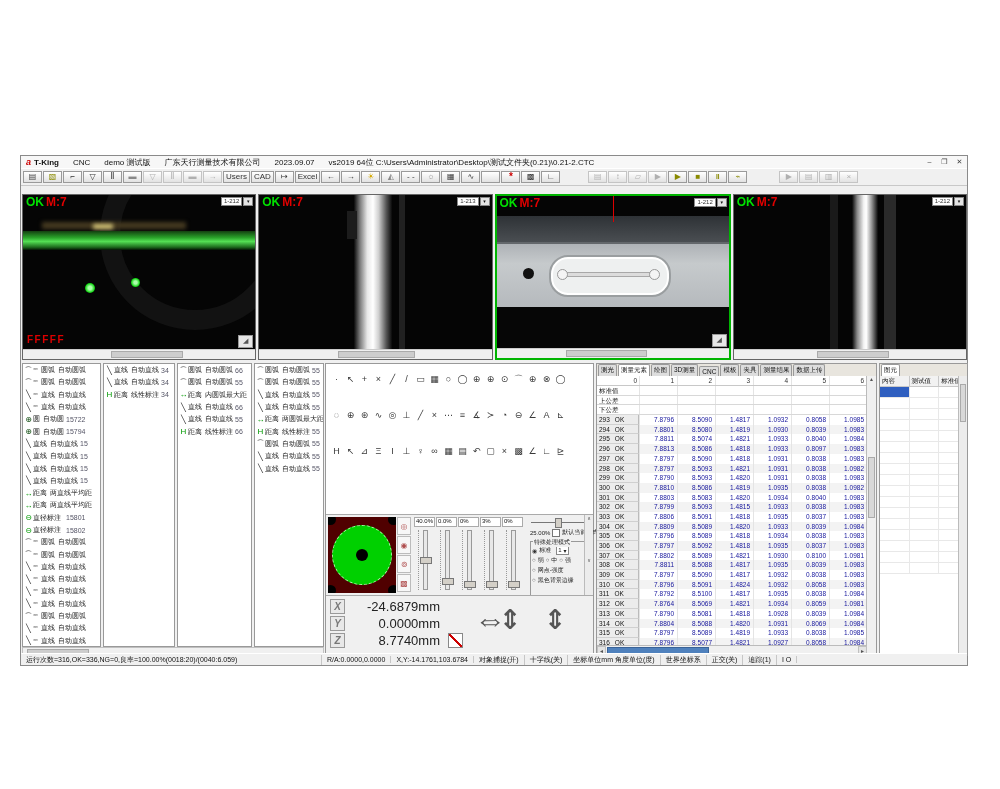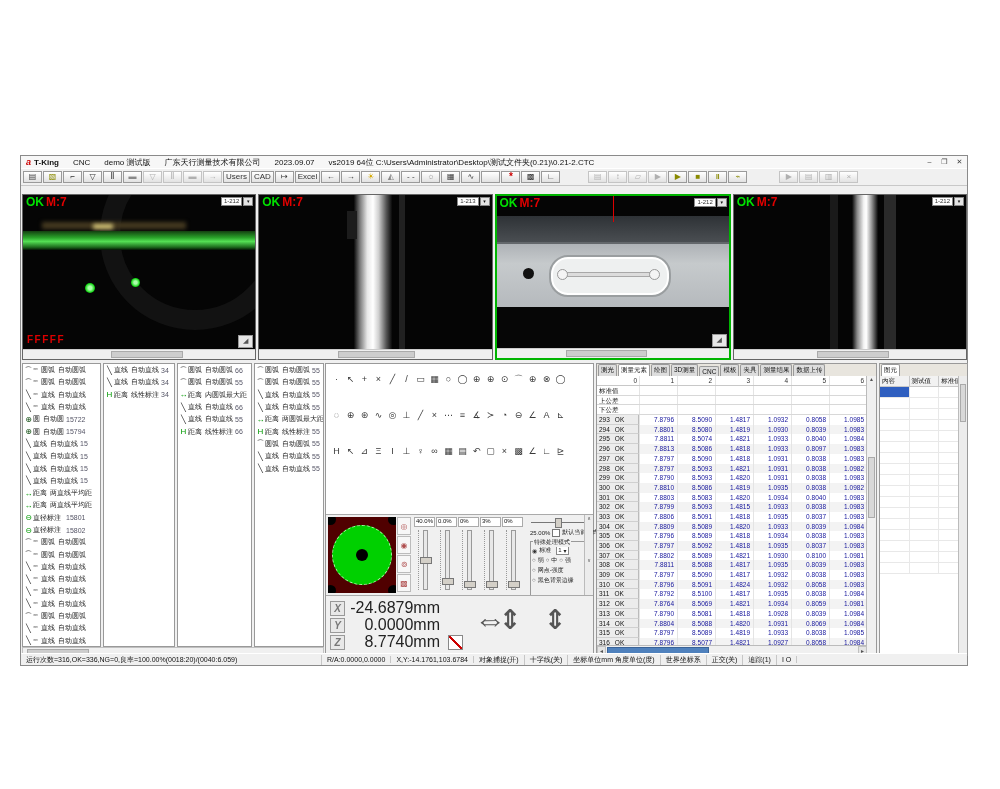--- a/index.html
+++ b/index.html
@@ -111,21 +111,21 @@
   .rrow{display:flex;align-items:center;gap:2px;height:10px;white-space:nowrap}
   .rad{font-size:6px;color:#333}
   .dd{display:inline-flex;border:1px solid #888;background:#fff;padding:0 1px;margin-left:3px;align-items:center;gap:2px}
   #lvscr{position:absolute;right:0;top:0;bottom:0;width:8px;background:#ececec;border-left:1px solid #bbb;
          font-size:5px;color:#555;text-align:center}
   
   #coordsp{position:absolute;left:0;top:231px;right:0;bottom:0;background:#f0f0f0;border-top:1px solid #aaa}
   .crow{position:absolute;left:4px;display:flex;align-items:center}
   .axbox{width:13px;height:13px;border:1px solid #999;background:#e8e8e8;color:#777;font-weight:bold;font-size:10px;
          font-style:italic;display:flex;align-items:center;justify-content:center}
-  .axval{width:95px;text-align:right;font-size:16px;color:#222}
+  .axval{width:95px;text-align:right;font-size:13px;color:#222}
   .axisbtn{width:13px;height:13px;border:1px solid #888;background:#fff;margin-left:8px;
            background-image:linear-gradient(45deg,transparent 46%,#c00 46%,#c00 54%,transparent 54%)}
   .joy{position:absolute;color:#555;font-weight:bold}
   
   #tablep{position:absolute;left:575px;top:207px;width:281px;height:293px;background:#f0f0f0;border:1px solid #999;box-sizing:border-box}
   #ttabs{height:12px;display:flex;align-items:flex-end;background:#e8e5de;padding-left:1px}
   .ttab{font-size:6.5px;padding:1px 2px;border:1px solid #999;border-bottom:none;background:#ddd;margin-right:1px;
         border-radius:2px 2px 0 0;white-space:nowrap}
   .ttab.act{background:#fff}
   #tgrid{position:absolute;left:0;top:12px;right:9px;bottom:9px;background:#fff;overflow:hidden;font-size:6.5px}

